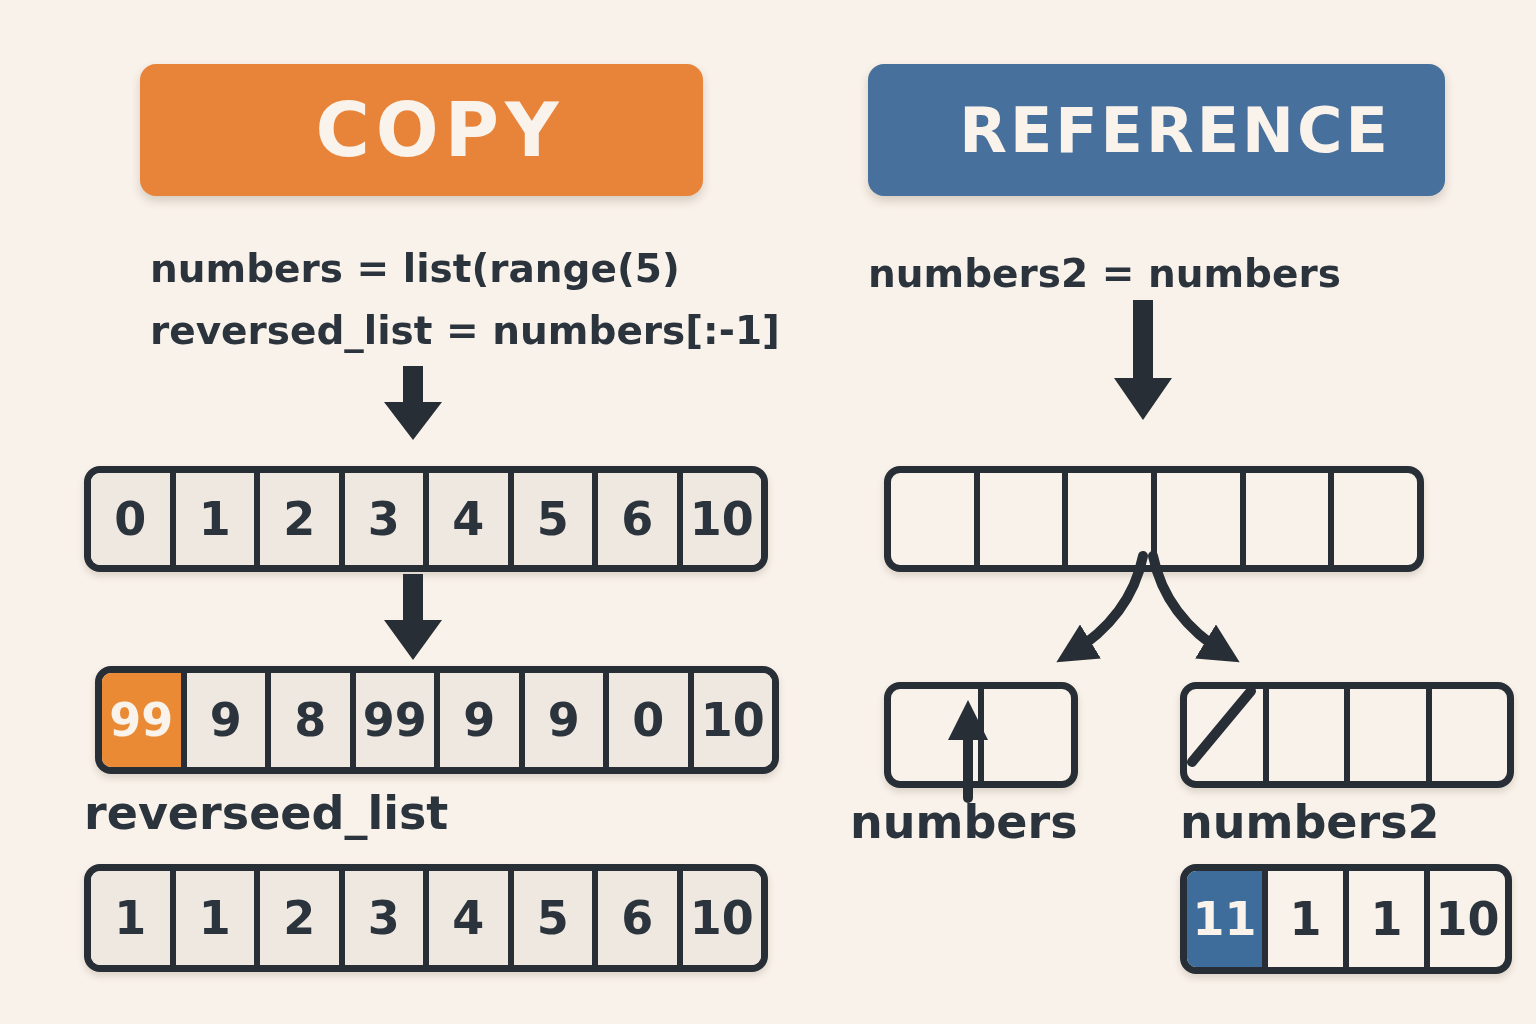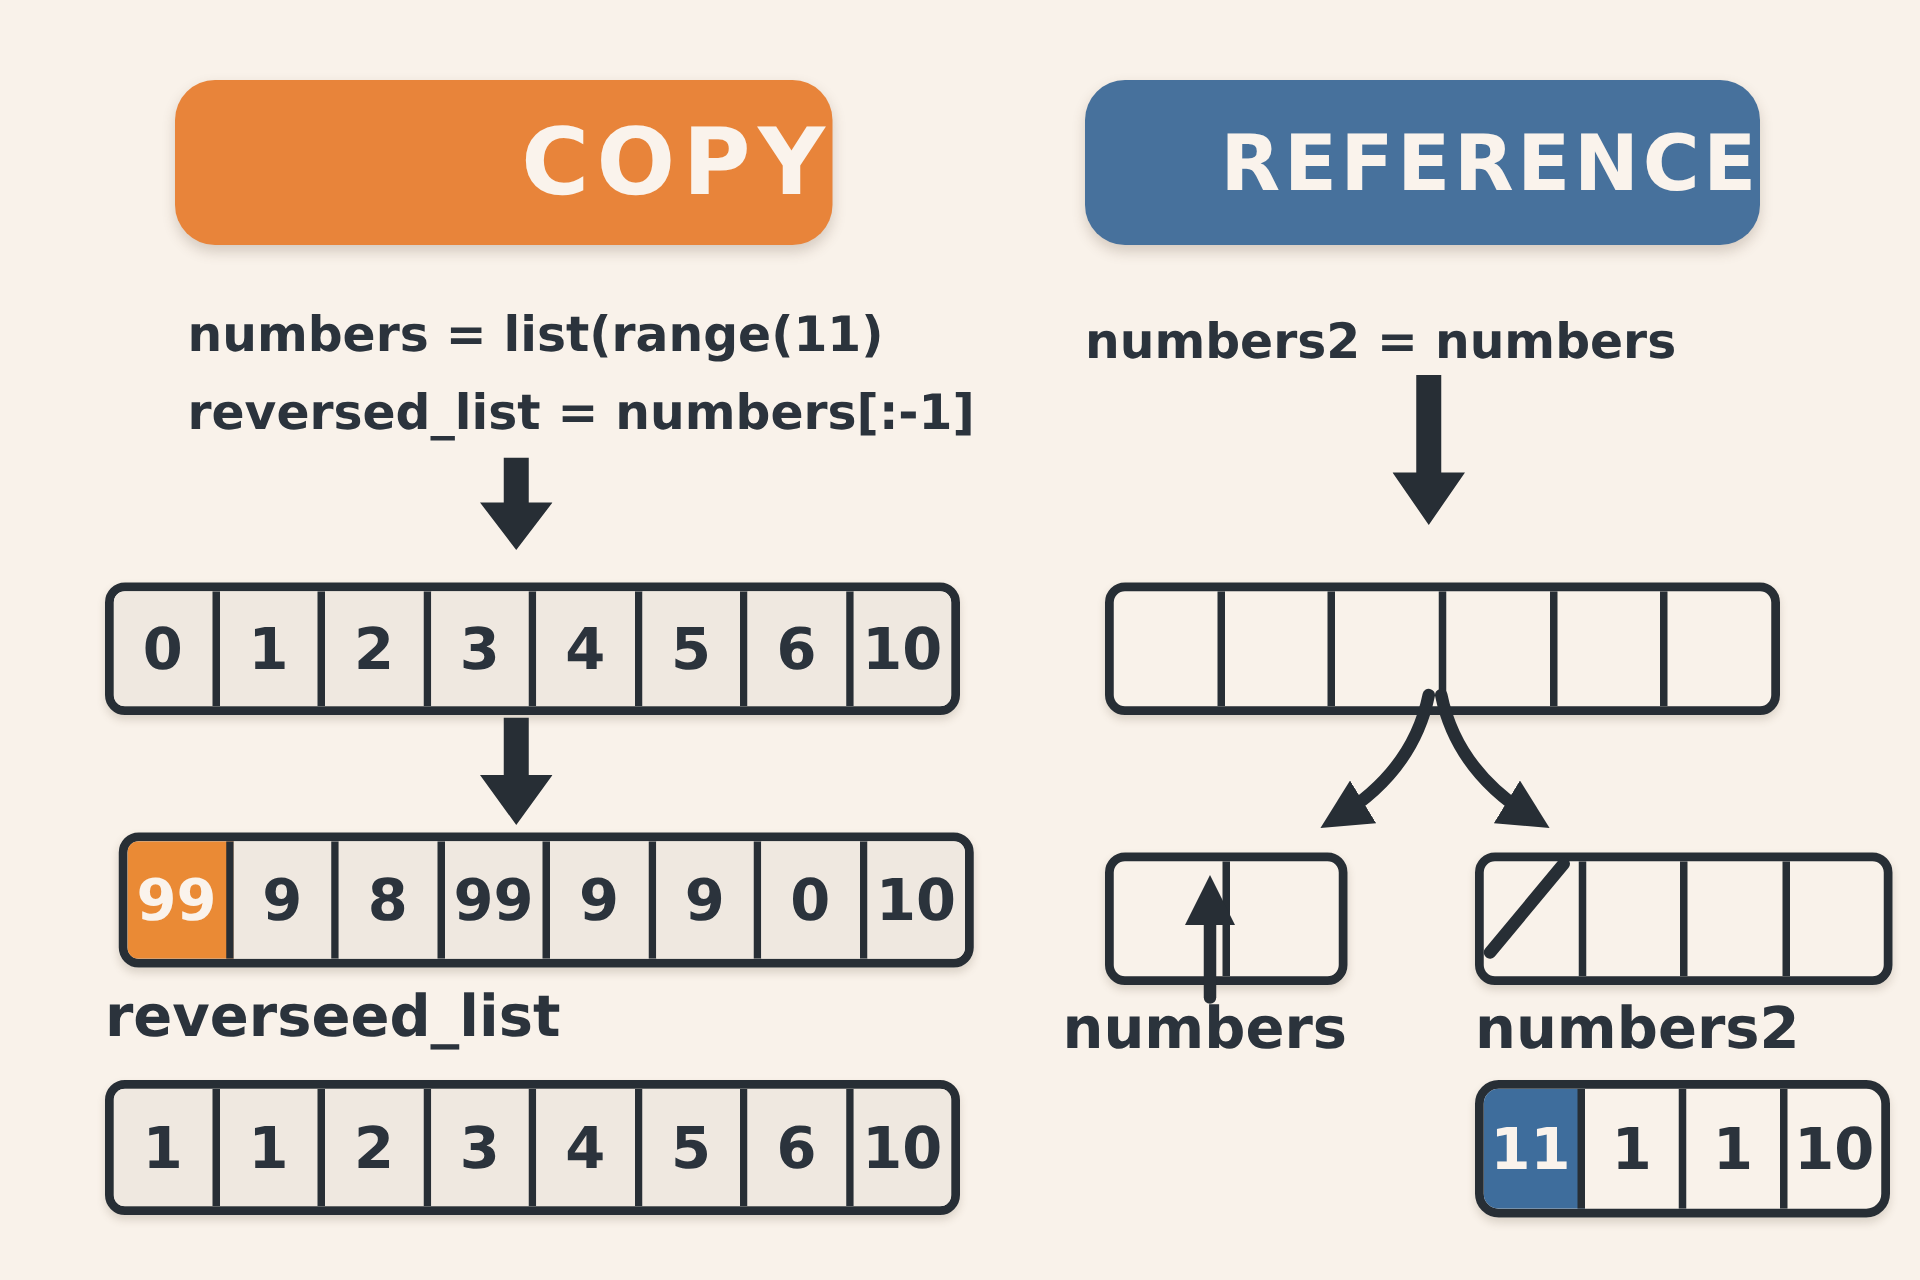--- a/index.html
+++ b/index.html
@@ -20,25 +20,26 @@
     color:var(--ink-text);
   }
   .canvas{
     position:relative;
     width:1536px;height:1024px;
     background:var(--background);
     overflow:hidden;
   }
   .badge{
     position:absolute;
-    display:flex;align-items:center;justify-content:flex-end;
-    border-radius:32px;
+    display:flex;align-items:center;justify-content:center;
+    border-radius:16px;
     color:var(--badge-text);
     font-weight:bold;
     box-shadow:0 5px 10px rgba(90,70,50,.22);
+    padding-left:37px;
   }
   .badge-copy{
     left:140px;top:64px;width:526px;height:132px;
     background:var(--copy-accent);
     font-size:74px;letter-spacing:6px;
   }
   .badge-ref{
     left:868px;top:64px;width:540px;height:132px;
     background:var(--reference-accent);
     font-size:62px;letter-spacing:3px;
@@ -70,21 +71,21 @@
   .cell:last-child{border-right:none;}
   .filled .cell{background:var(--cell-fill);}
   .cell.orange{background:var(--highlight-orange);color:var(--badge-text);}
   .cell.blue{background:var(--highlight-blue);color:var(--badge-text);}
   .a-init{left:84px;top:466px;width:670px;height:92px;}
   .a-mut{left:84px;top:666px;width:670px;height:94px;margin-left:11px;}
   .a-rev{left:84px;top:864px;width:670px;height:94px;}
   .a-shared{left:884px;top:466px;width:526px;height:92px;}
   .a-numbox{left:884px;top:682px;width:180px;height:92px;}
   .a-num2box{left:1180px;top:682px;width:320px;height:92px;}
-  .a-refvals{left:1180px;top:864px;width:318px;height:96px;border-radius:19px;}
+  .a-refvals{left:1180px;top:864px;width:318px;height:96px;}
   .diagram-label{
     position:absolute;
     font-size:46px;font-weight:bold;
     text-align:left;line-height:1;
     color:var(--ink-text);
   }
   .lbl-rev{left:84px;top:790px;width:640px;}
   .lbl-numbers{left:850px;top:799px;width:220px;}
   .lbl-numbers2{left:1180px;top:799px;width:320px;}
   .overlay{position:absolute;left:0;top:0;pointer-events:none;}
@@ -93,21 +94,21 @@
 <body>
 
 <div class="canvas">
 
   <section>
     <div class="badge badge-copy">
       <span>COPY</span>
     </div>
 
     <div class="code code-left">
-      <div class="code-line">numbers = list(range(11)</div>
+      <div class="code-line">numbers = list(range(5)</div>
       <div class="code-line">reversed_list = numbers[:-1]</div>
     </div>
 
     <svg class="block-arrow ba-1" width="58" height="74" viewBox="0 0 58 74">
       <polygon points="19,0 39,0 39,36 58,36 29,74 0,36 19,36" fill="#272e35"></polygon>
     </svg>
 
     <div class="array filled a-init">
         <div class="cell">0</div>
         <div class="cell">1</div>

